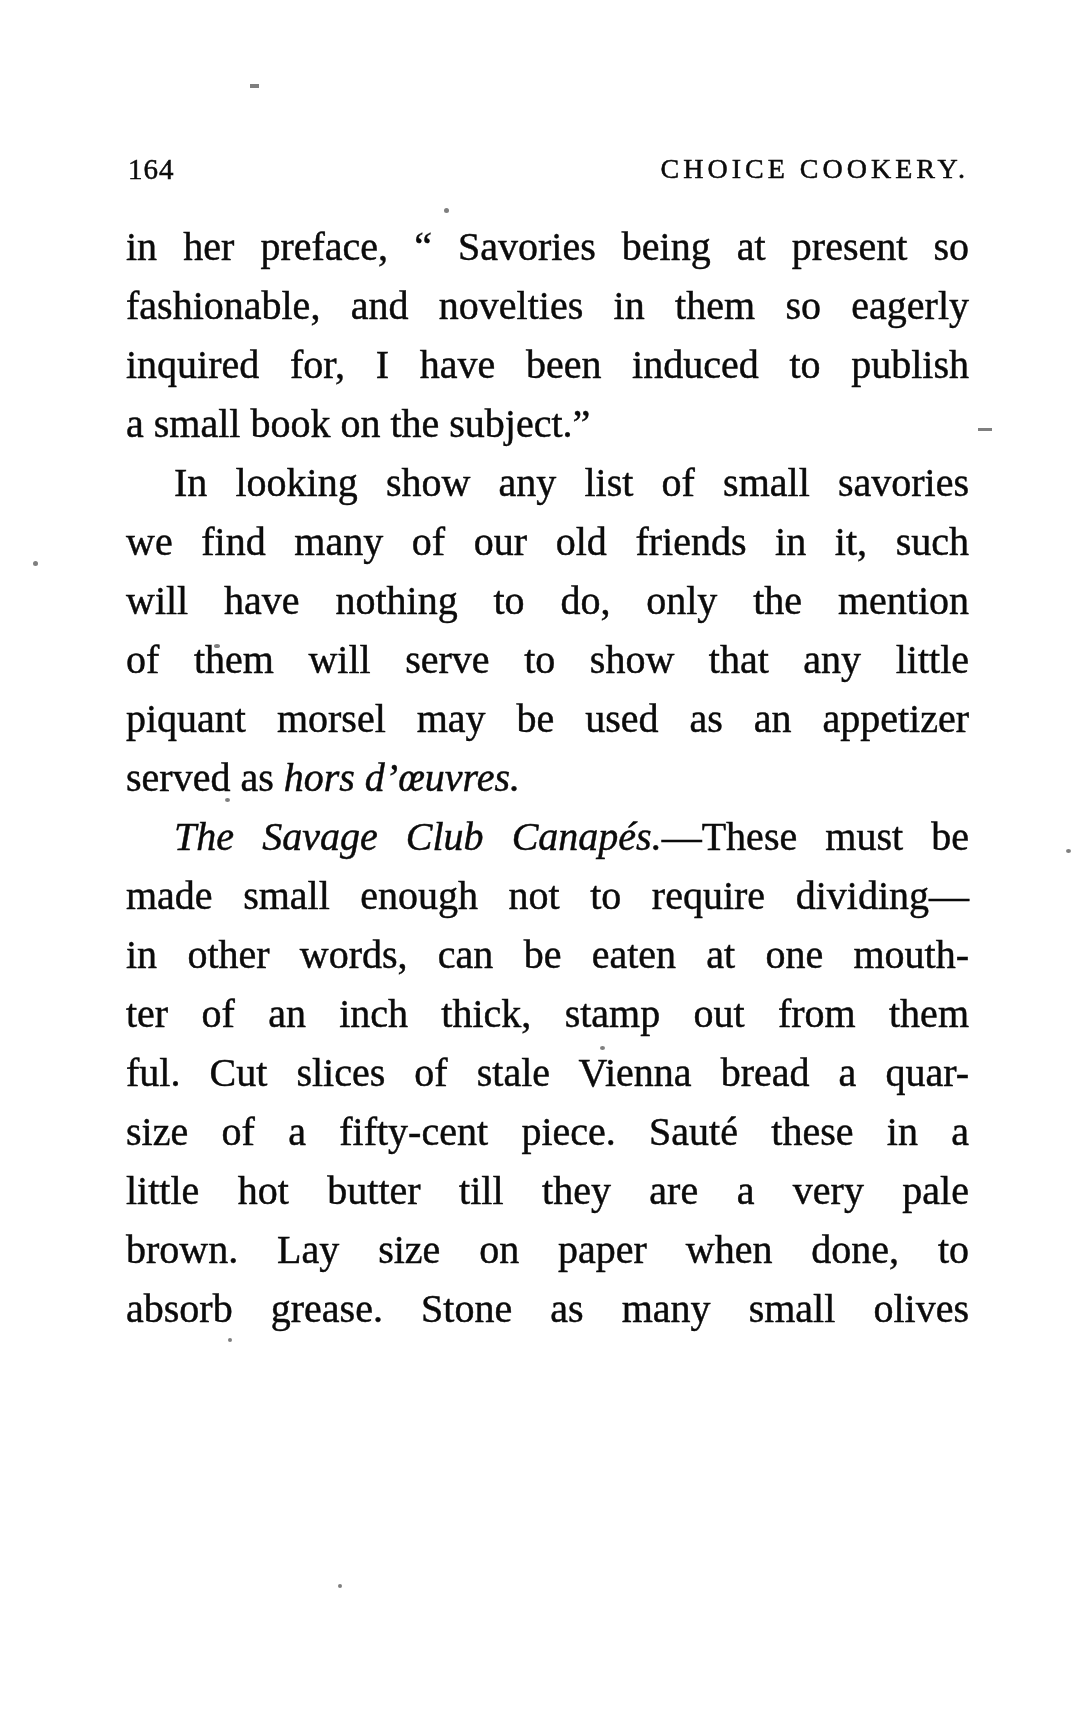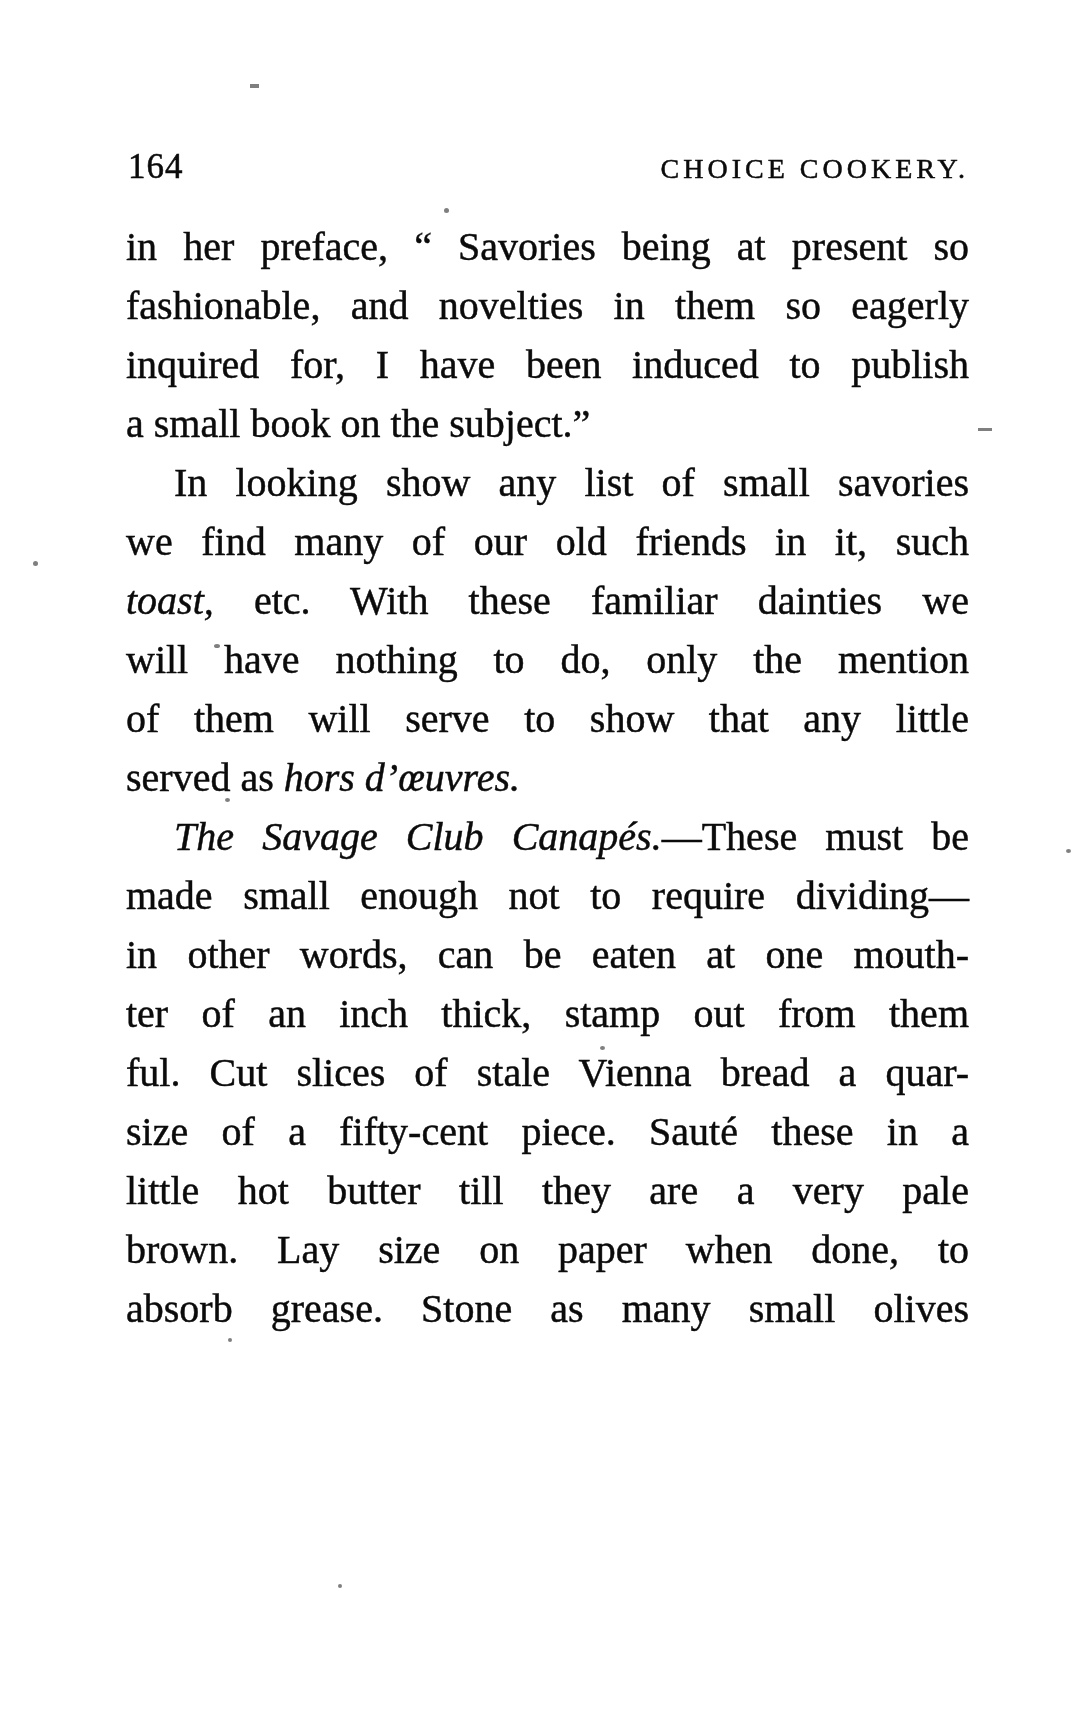--- a/index.html
+++ b/index.html
@@ -21,21 +21,21 @@
     position: absolute;
     left: 126px;
     top: 138px;
     width: 843px;
     height: 46px;
   }
   .page-number {
     position: absolute;
     left: 2px;
     bottom: 0;
-    font-size: 35px;
+    font-size: 29px;
     line-height: 1;
     letter-spacing: 1px;
     -webkit-text-stroke: 0.5px #0b0b0b;
   }
   .running-head {
     position: absolute;
     left: 0;
     right: 0;
     bottom: 1px;
     text-align: right;
@@ -88,23 +88,23 @@
     <span class="running-head">CHOICE COOKERY.</span>
   </header>
 
   <section class="body-text" id="body-text">
       <div class="line"><span class="seg">in her preface, “ Savories being at present so</span></div>
       <div class="line"><span class="seg">fashionable, and novelties in them so eagerly</span></div>
       <div class="line"><span class="seg">inquired for, I have been induced to publish</span></div>
       <div class="line para-end"><span class="seg">a small book on the subject.”</span></div>
       <div class="line indent"><span class="first-seg-pad"></span><span class="seg">In looking show any list of small savories</span></div>
       <div class="line"><span class="seg">we find many of our old friends in it, such</span></div>
-      <div class="line"><span class="seg italic">toast,</span><span class="seg"> etc.  With these familiar dainties we</span></div>
       <div class="line"><span class="seg">will have nothing to do, only the mention</span></div>
       <div class="line"><span class="seg">of them will serve to show that any little</span></div>
+      <div class="line"><span class="seg">piquant morsel may be used as an appetizer</span></div>
       <div class="line para-end"><span class="seg">served as </span><span class="seg italic">hors d’œuvres.</span></div>
       <div class="line indent"><span class="first-seg-pad"></span><span class="seg italic">The Savage Club Canapés.</span><span class="seg">—These must be</span></div>
       <div class="line"><span class="seg">made small enough not to require dividing—</span></div>
       <div class="line"><span class="seg">in other words, can be eaten at one mouth-</span></div>
       <div class="line"><span class="seg">ter of an inch thick, stamp out from them</span></div>
       <div class="line"><span class="seg">ful.  Cut slices of stale Vienna bread a quar-</span></div>
       <div class="line"><span class="seg">size of a fifty-cent piece.  Sauté these in a</span></div>
       <div class="line"><span class="seg">little hot butter till they are a very pale</span></div>
       <div class="line"><span class="seg">brown.  Lay size on paper when done, to</span></div>
       <div class="line"><span class="seg">absorb grease.  Stone as many small olives</span></div>

